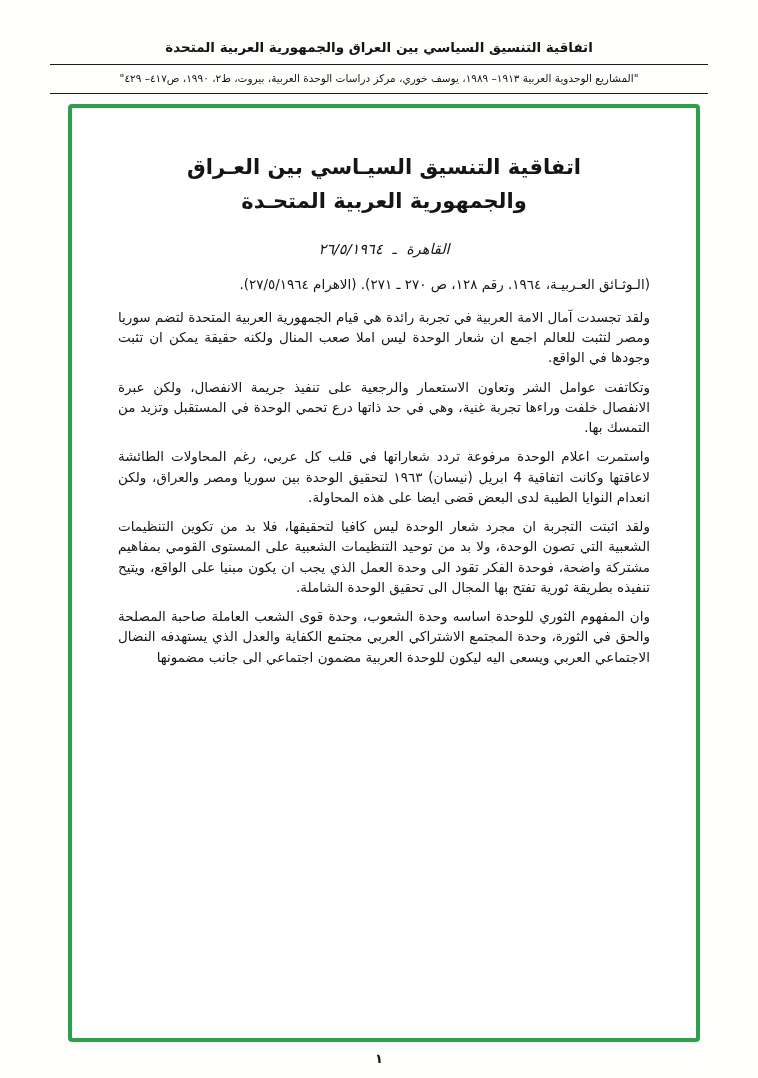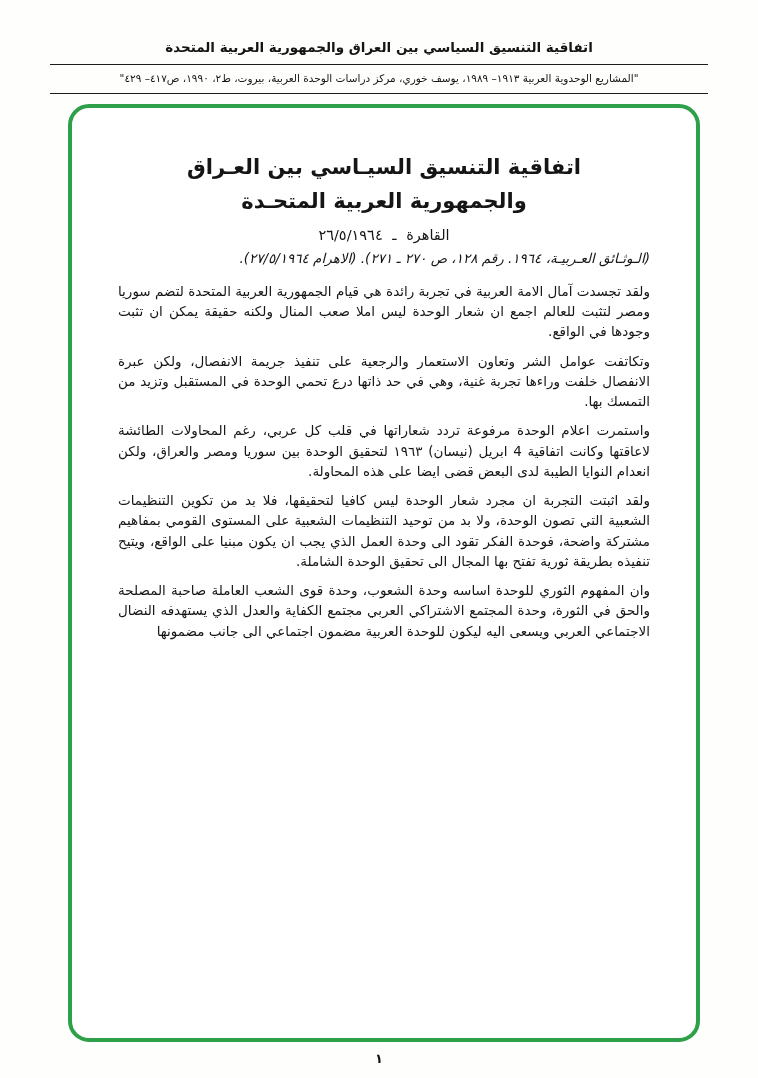--- a/index.html
+++ b/index.html
@@ -47,46 +47,46 @@
 
   
   .doc-frame {
     position: absolute;
     top: 104px;
     left: 68px;
     width: 632px;
     height: 938px;
     box-sizing: border-box;
     border: 4px solid #2fa04a;
-    border-radius: 21px;
+    border-radius: 4px;
     background: #ffffff;
     overflow: hidden;
   }
   .doc-inner {
     padding: 34px 46px 0 46px;
   }
   .doc-title {
     font-size: 21px;
     font-weight: bold;
     text-align: center;
     line-height: 1.62;
     margin-top: 8px;
   }
   .doc-dateline {
     font-size: 14.5px;
     text-align: center;
-    margin-top: 9px;
+    margin-top: 23px;
     word-spacing: 5px;
+    font-style: italic;
   }
   .doc-source {
     font-size: 13.5px;
     line-height: 1.55;
-    margin-top: 5px;
+    margin-top: 17px;
     text-align: justify;
-    font-style: italic;
   }
   .doc-body {
     margin-top: 12px;
   }
   .para {
     font-size: 13.5px;
     line-height: 1.5;
     text-align: justify;
     margin: 0 0 9px 0;
   }

